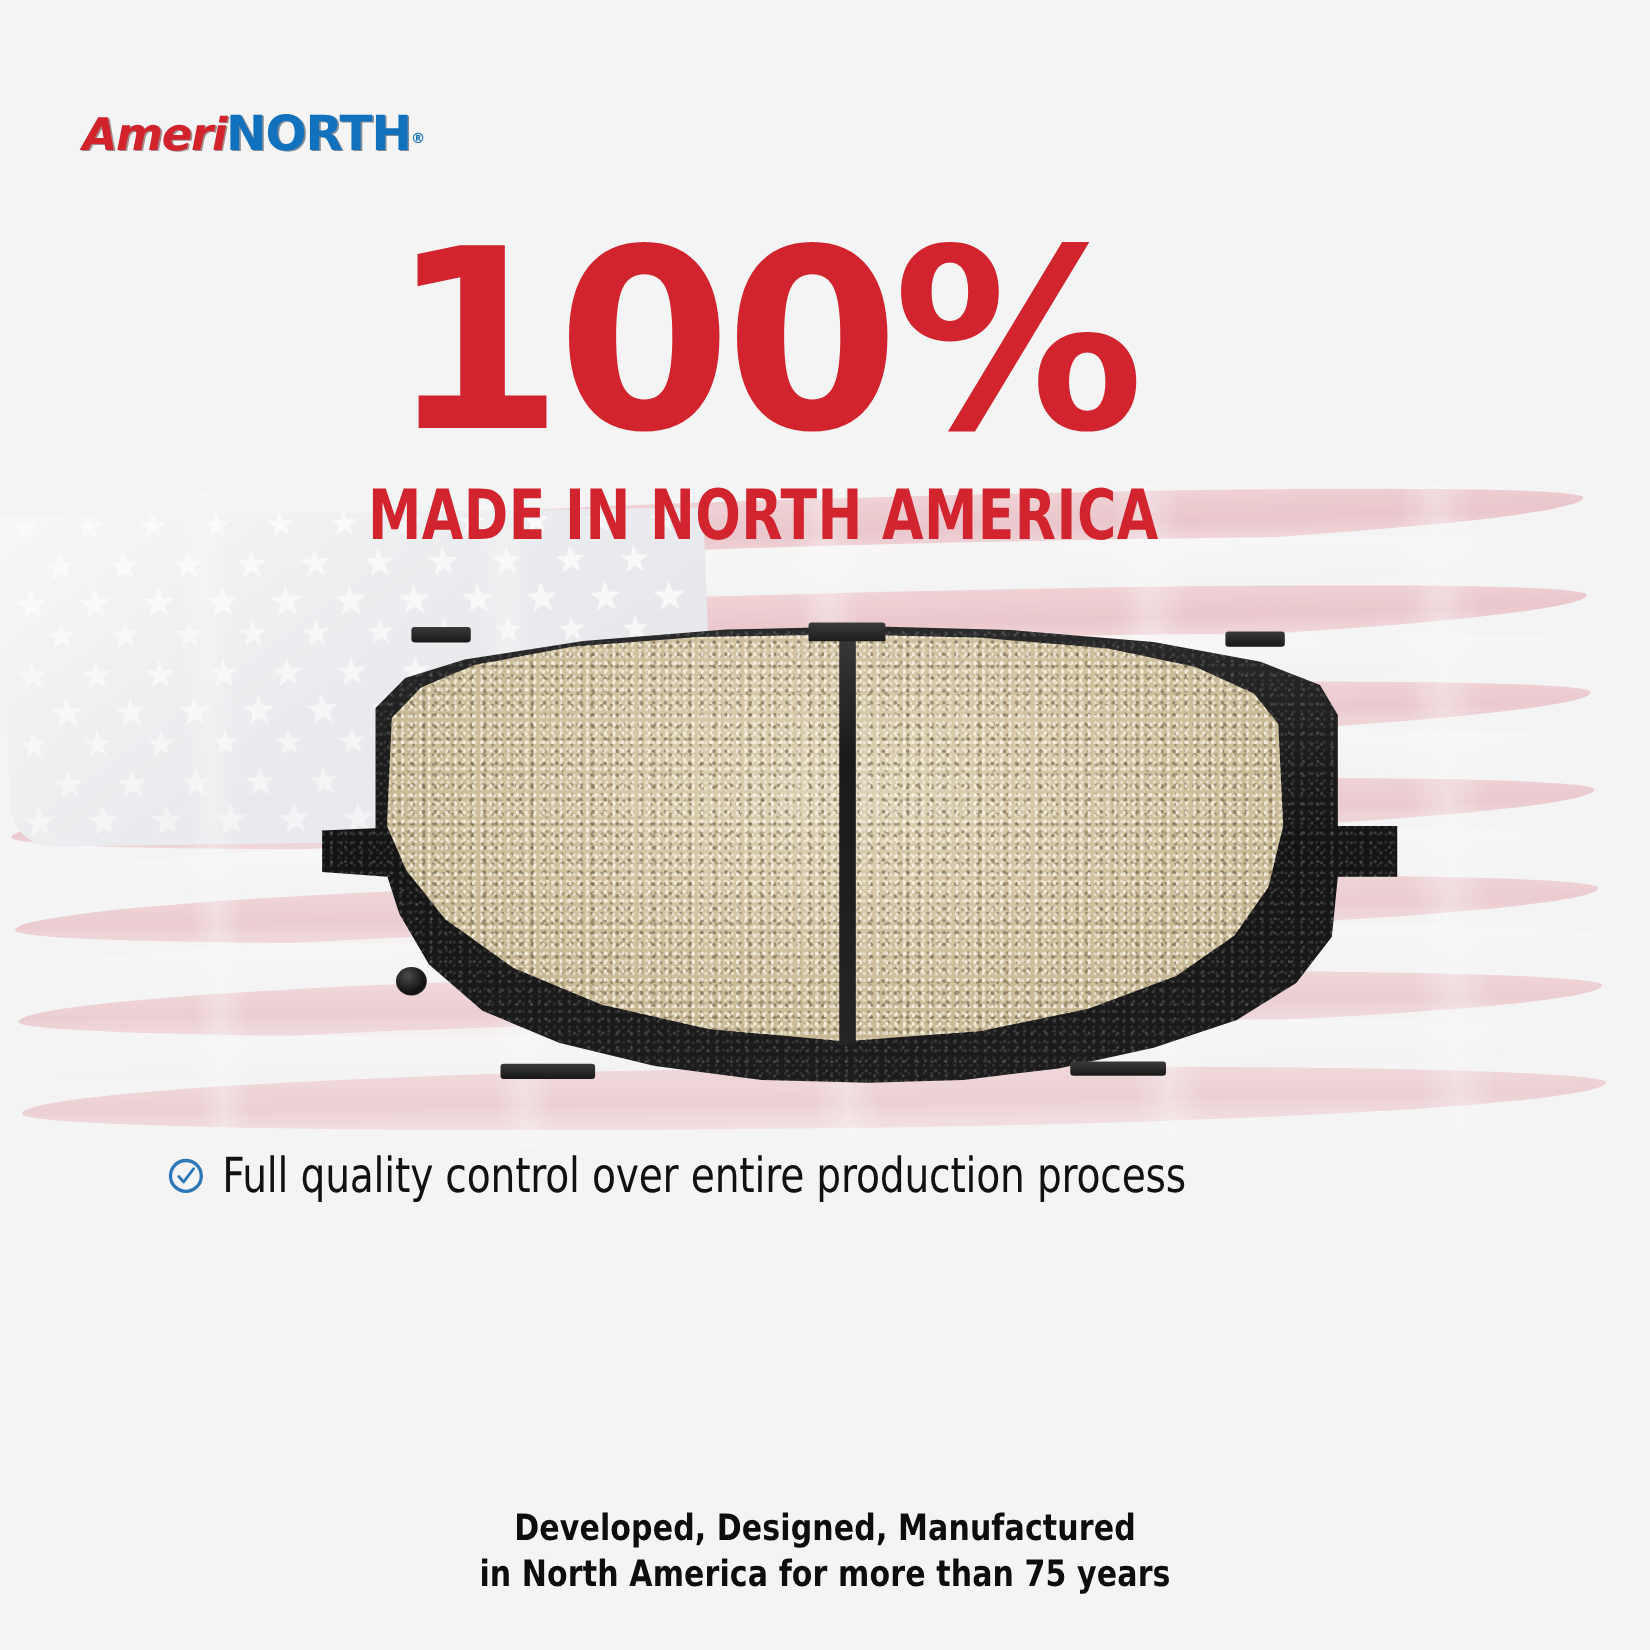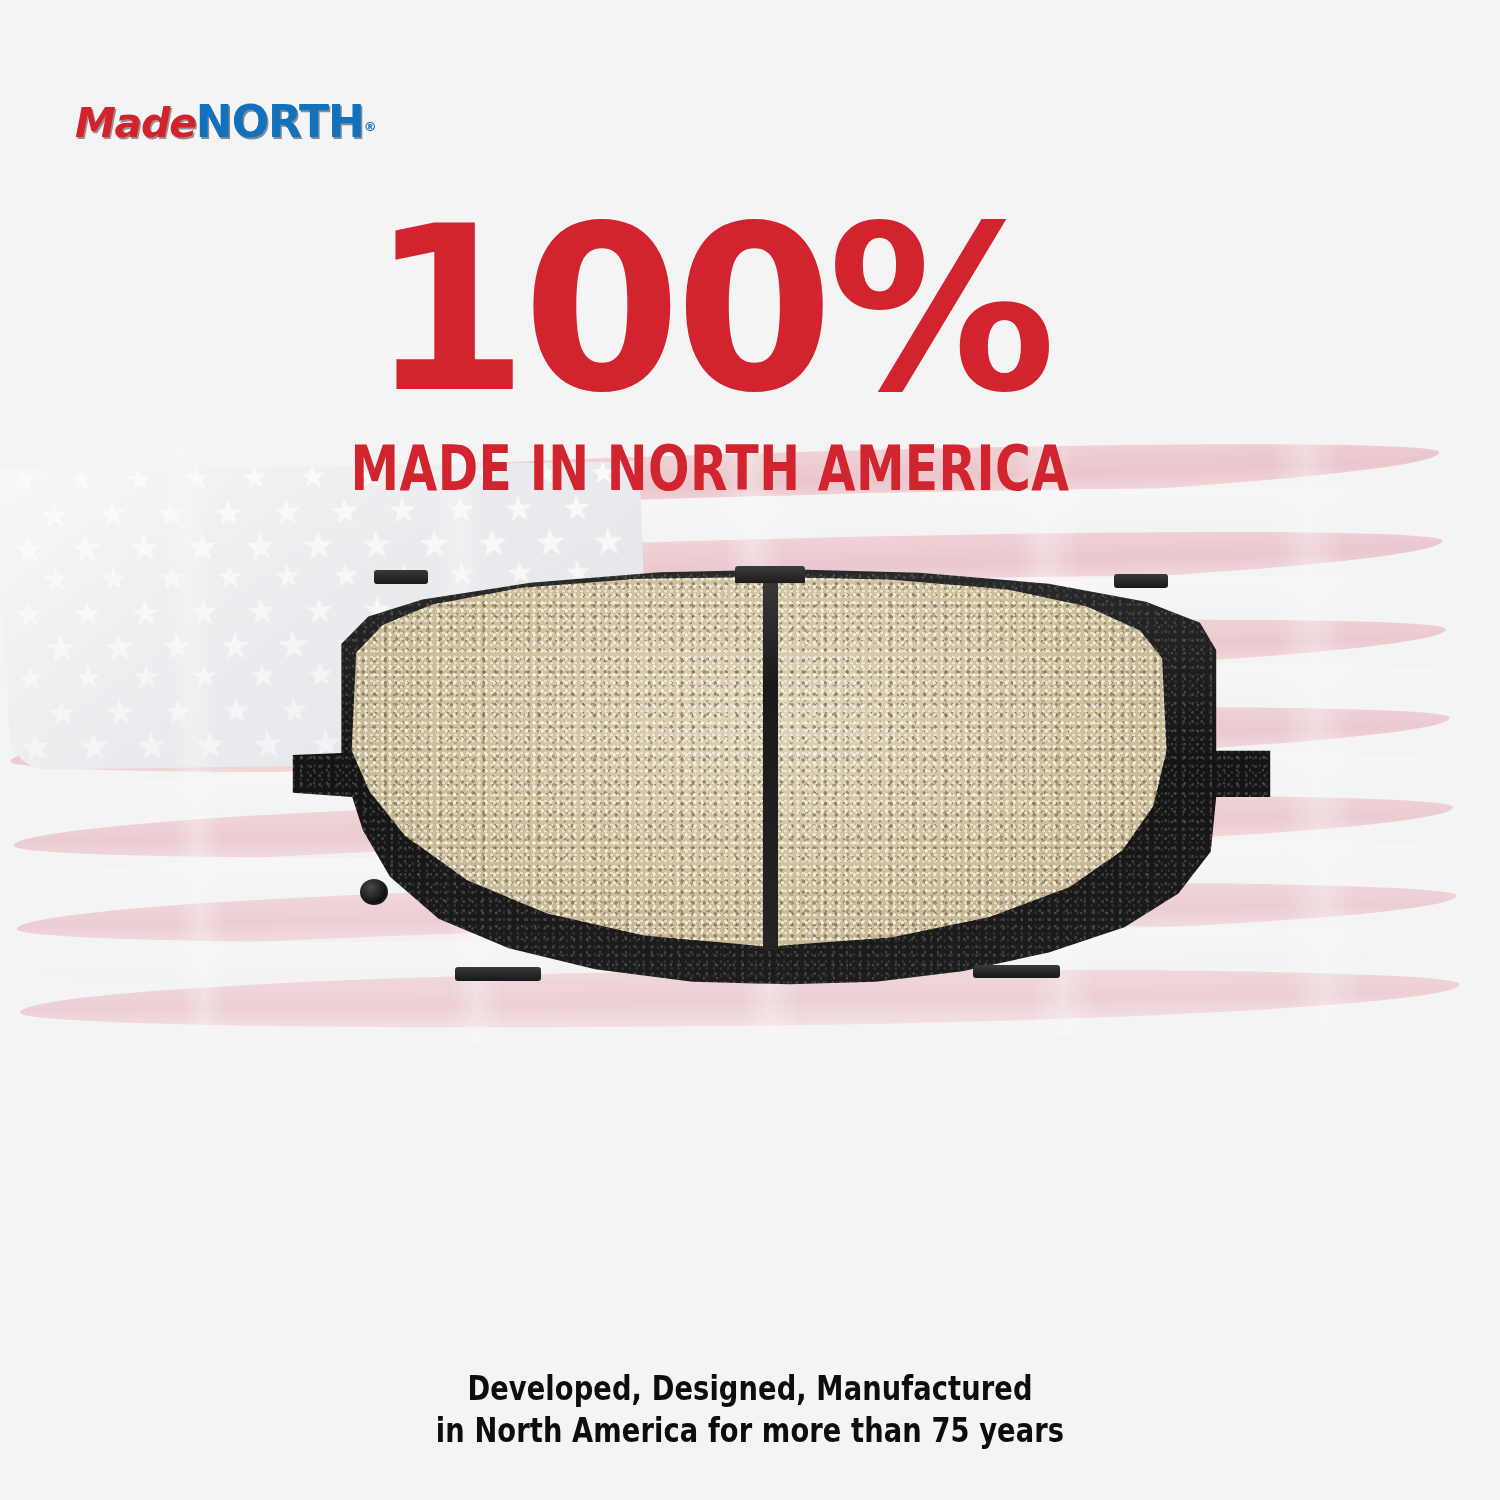--- a/index.html
+++ b/index.html
@@ -94,21 +94,21 @@
     text-shadow: 0 0 2px rgba(255,255,255,0.8);
   }
   .flag-fold {
     position: absolute;
     background: linear-gradient(90deg, rgba(255,255,255,0) 0%, rgba(255,255,255,0.75) 50%, rgba(255,255,255,0) 100%);
   }
 
   
   .headline {
     position: absolute;
-    left: 16px;
+    left: 0;
     top: 206px;
     width: 1388px;
     text-align: center;
     pointer-events: none;
   }
   .pct {
     font-family: "DejaVu Sans", sans-serif;
     font-size: 228px;
     font-weight: 700;
     color: #d2242f;
@@ -383,41 +383,50 @@
         </div>
     <div class="flag-fold" style="left: 160px; top: -20px; width: 48px; height: 600px; opacity: 0.45;"></div>
         <div class="flag-fold" style="left: 430px; top: -20px; width: 54px; height: 600px; opacity: 0.45;"></div>
         <div class="flag-fold" style="left: 720px; top: -20px; width: 60px; height: 600px; opacity: 0.45;"></div>
         <div class="flag-fold" style="left: 1010px; top: -20px; width: 66px; height: 600px; opacity: 0.45;"></div>
         <div class="flag-fold" style="left: 1270px; top: -20px; width: 72px; height: 600px; opacity: 0.45;"></div>
       </div>
   </div>
 
   <div class="logo">
-    <span class="logo-ameri">Made</span><span class="logo-brakes">NORTH</span><span class="logo-r">®</span>
+    <span class="logo-ameri">Ameri</span><span class="logo-brakes">NORTH</span><span class="logo-r">®</span>
   </div>
 
   <div class="headline">
     <div class="pct">100%</div>
     <div class="made-line">MADE IN NORTH AMERICA</div>
   </div>
 
   <div class="pad">
     <div class="plate"></div>
     <div class="friction"></div>
     <div class="slot"></div>
     <div class="slot-head"></div>
     <div class="tab" style="left:13.5%; top:1.0%;  width:5.0%; height:3.4%;"></div>
     <div class="tab" style="left:82.0%; top:1.8%;  width:5.0%; height:3.4%;"></div>
     <div class="tab" style="left:21.0%; top:95.5%; width:8.0%; height:3.2%;"></div>
     <div class="tab" style="left:69.0%; top:95.0%; width:8.0%; height:3.2%;"></div>
     <div class="bolt-hole"></div>
   </div>
 
   <div class="features">
+    <div class="feature">
+      <span class="check">
+        <svg viewBox="0 0 34 34" width="34" height="34">
+          <circle cx="17" cy="17" r="14" fill="none" stroke="#2e78b8" stroke-width="3"></circle>
+          <path d="M10.5 17.5 L15 22.5 L24 10.5" fill="none" stroke="#2e78b8" stroke-width="2.6" stroke-linecap="round" stroke-linejoin="round"></path>
+        </svg>
+      </span>
+      <span class="feature-text">Full quality control over entire production process</span>
+    </div>
   </div>
 
   <div class="footer">
     <div class="footer-line">Developed, Designed, Manufactured</div>
     <div class="footer-line">in North America for more than 75 years</div>
   </div>
 
 </div>
 
 </body></html>

